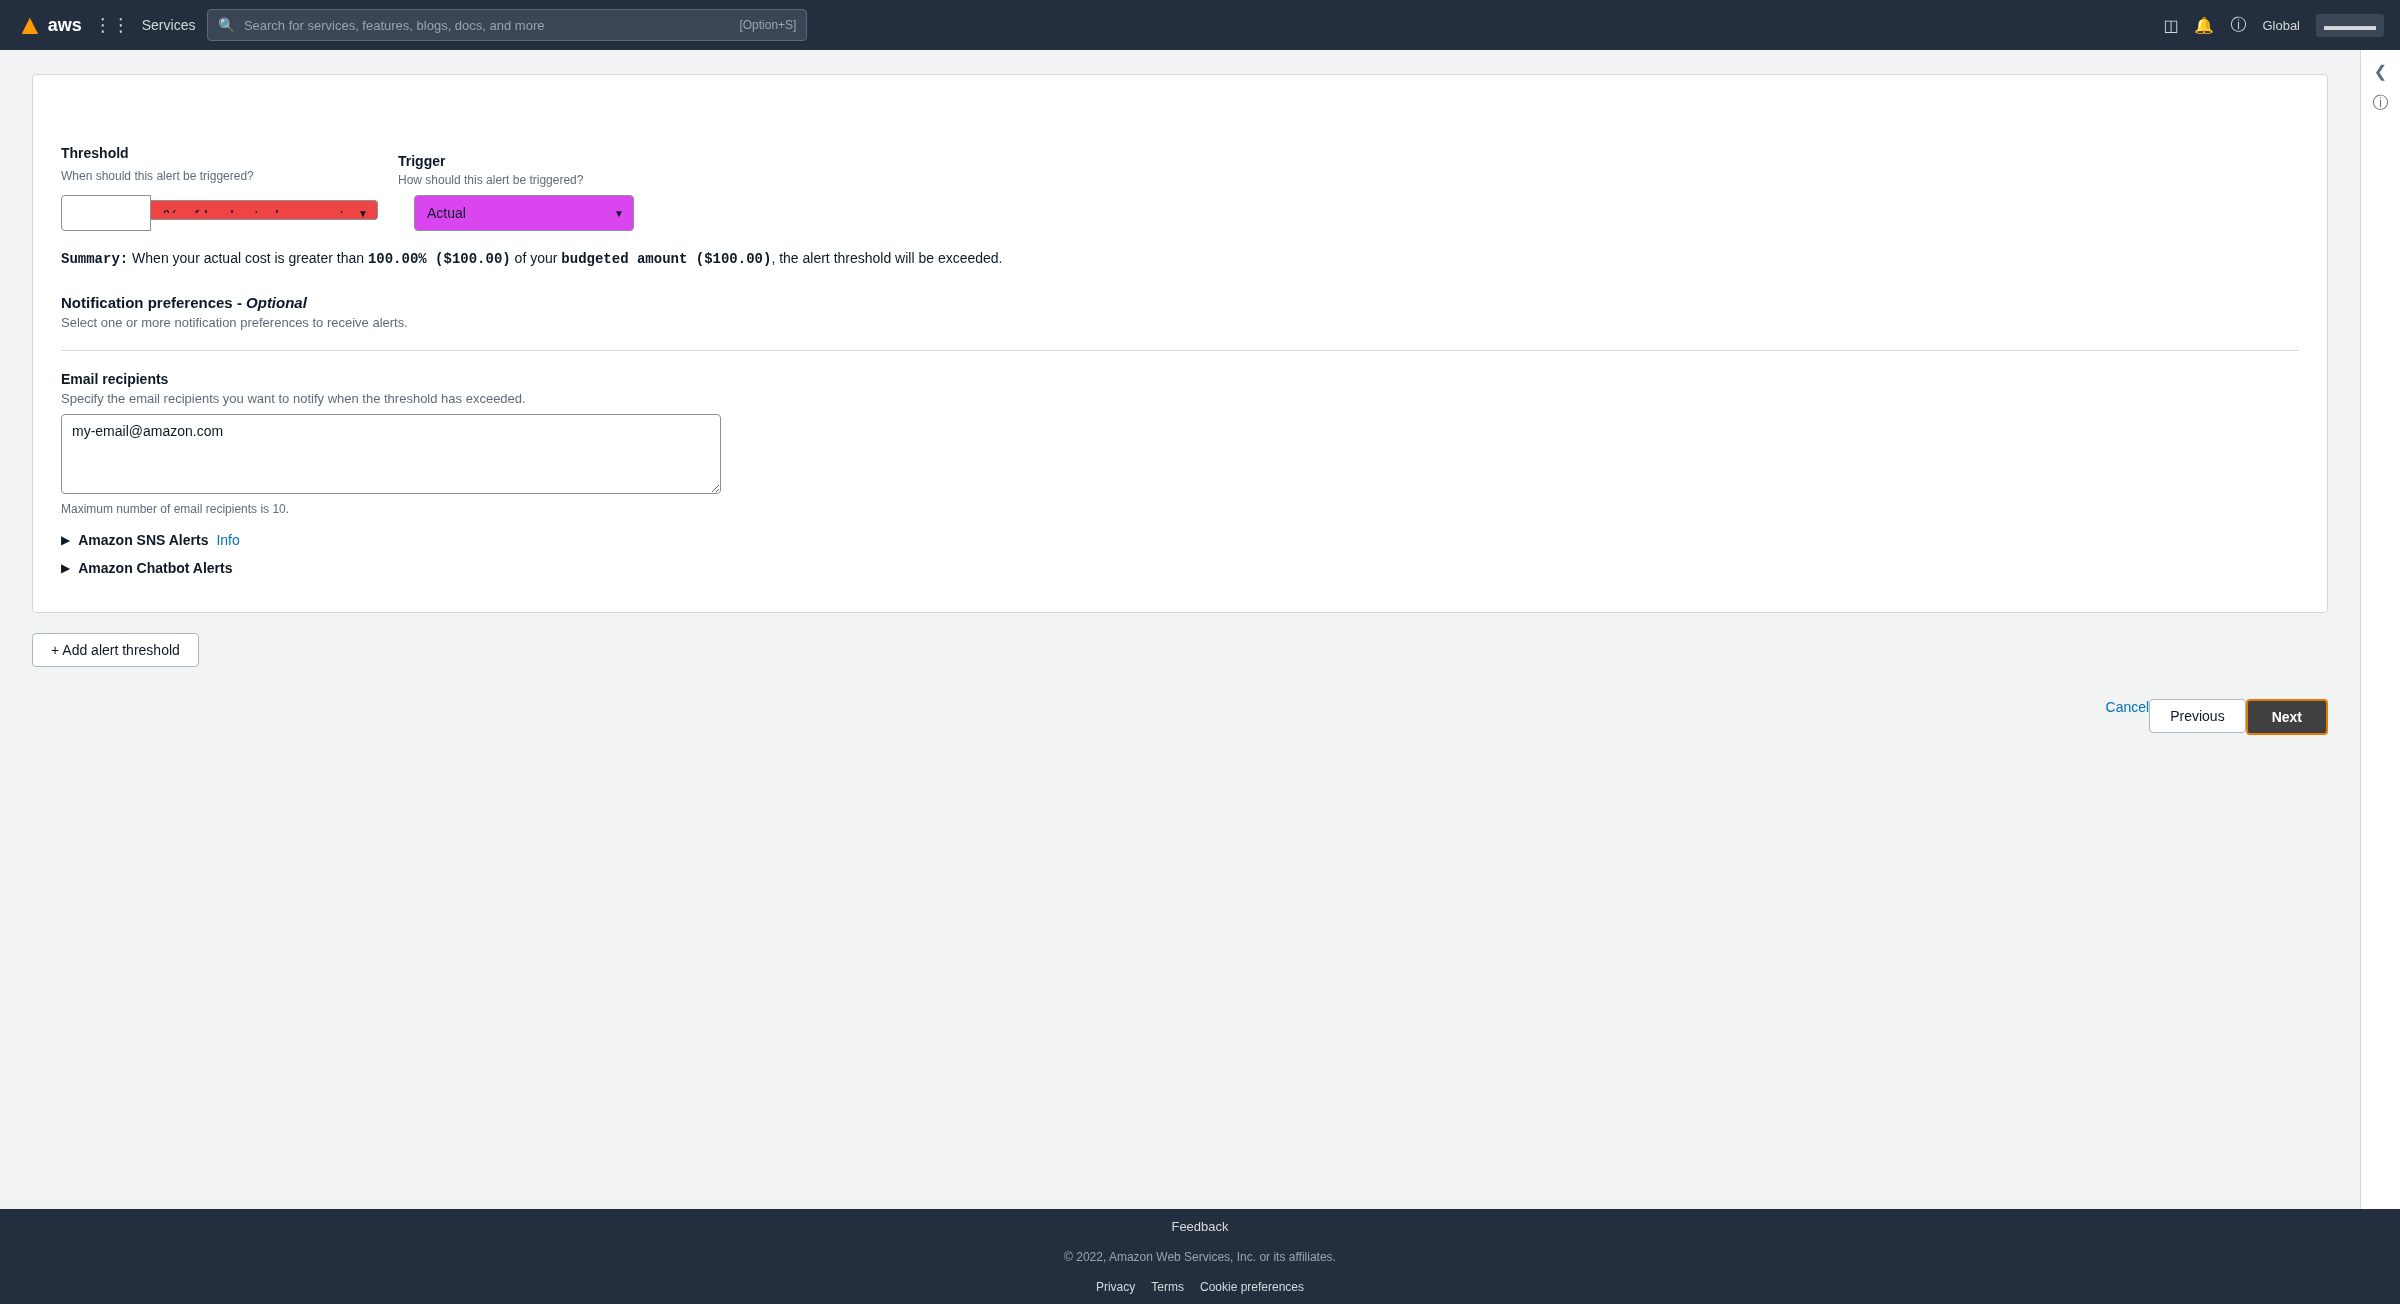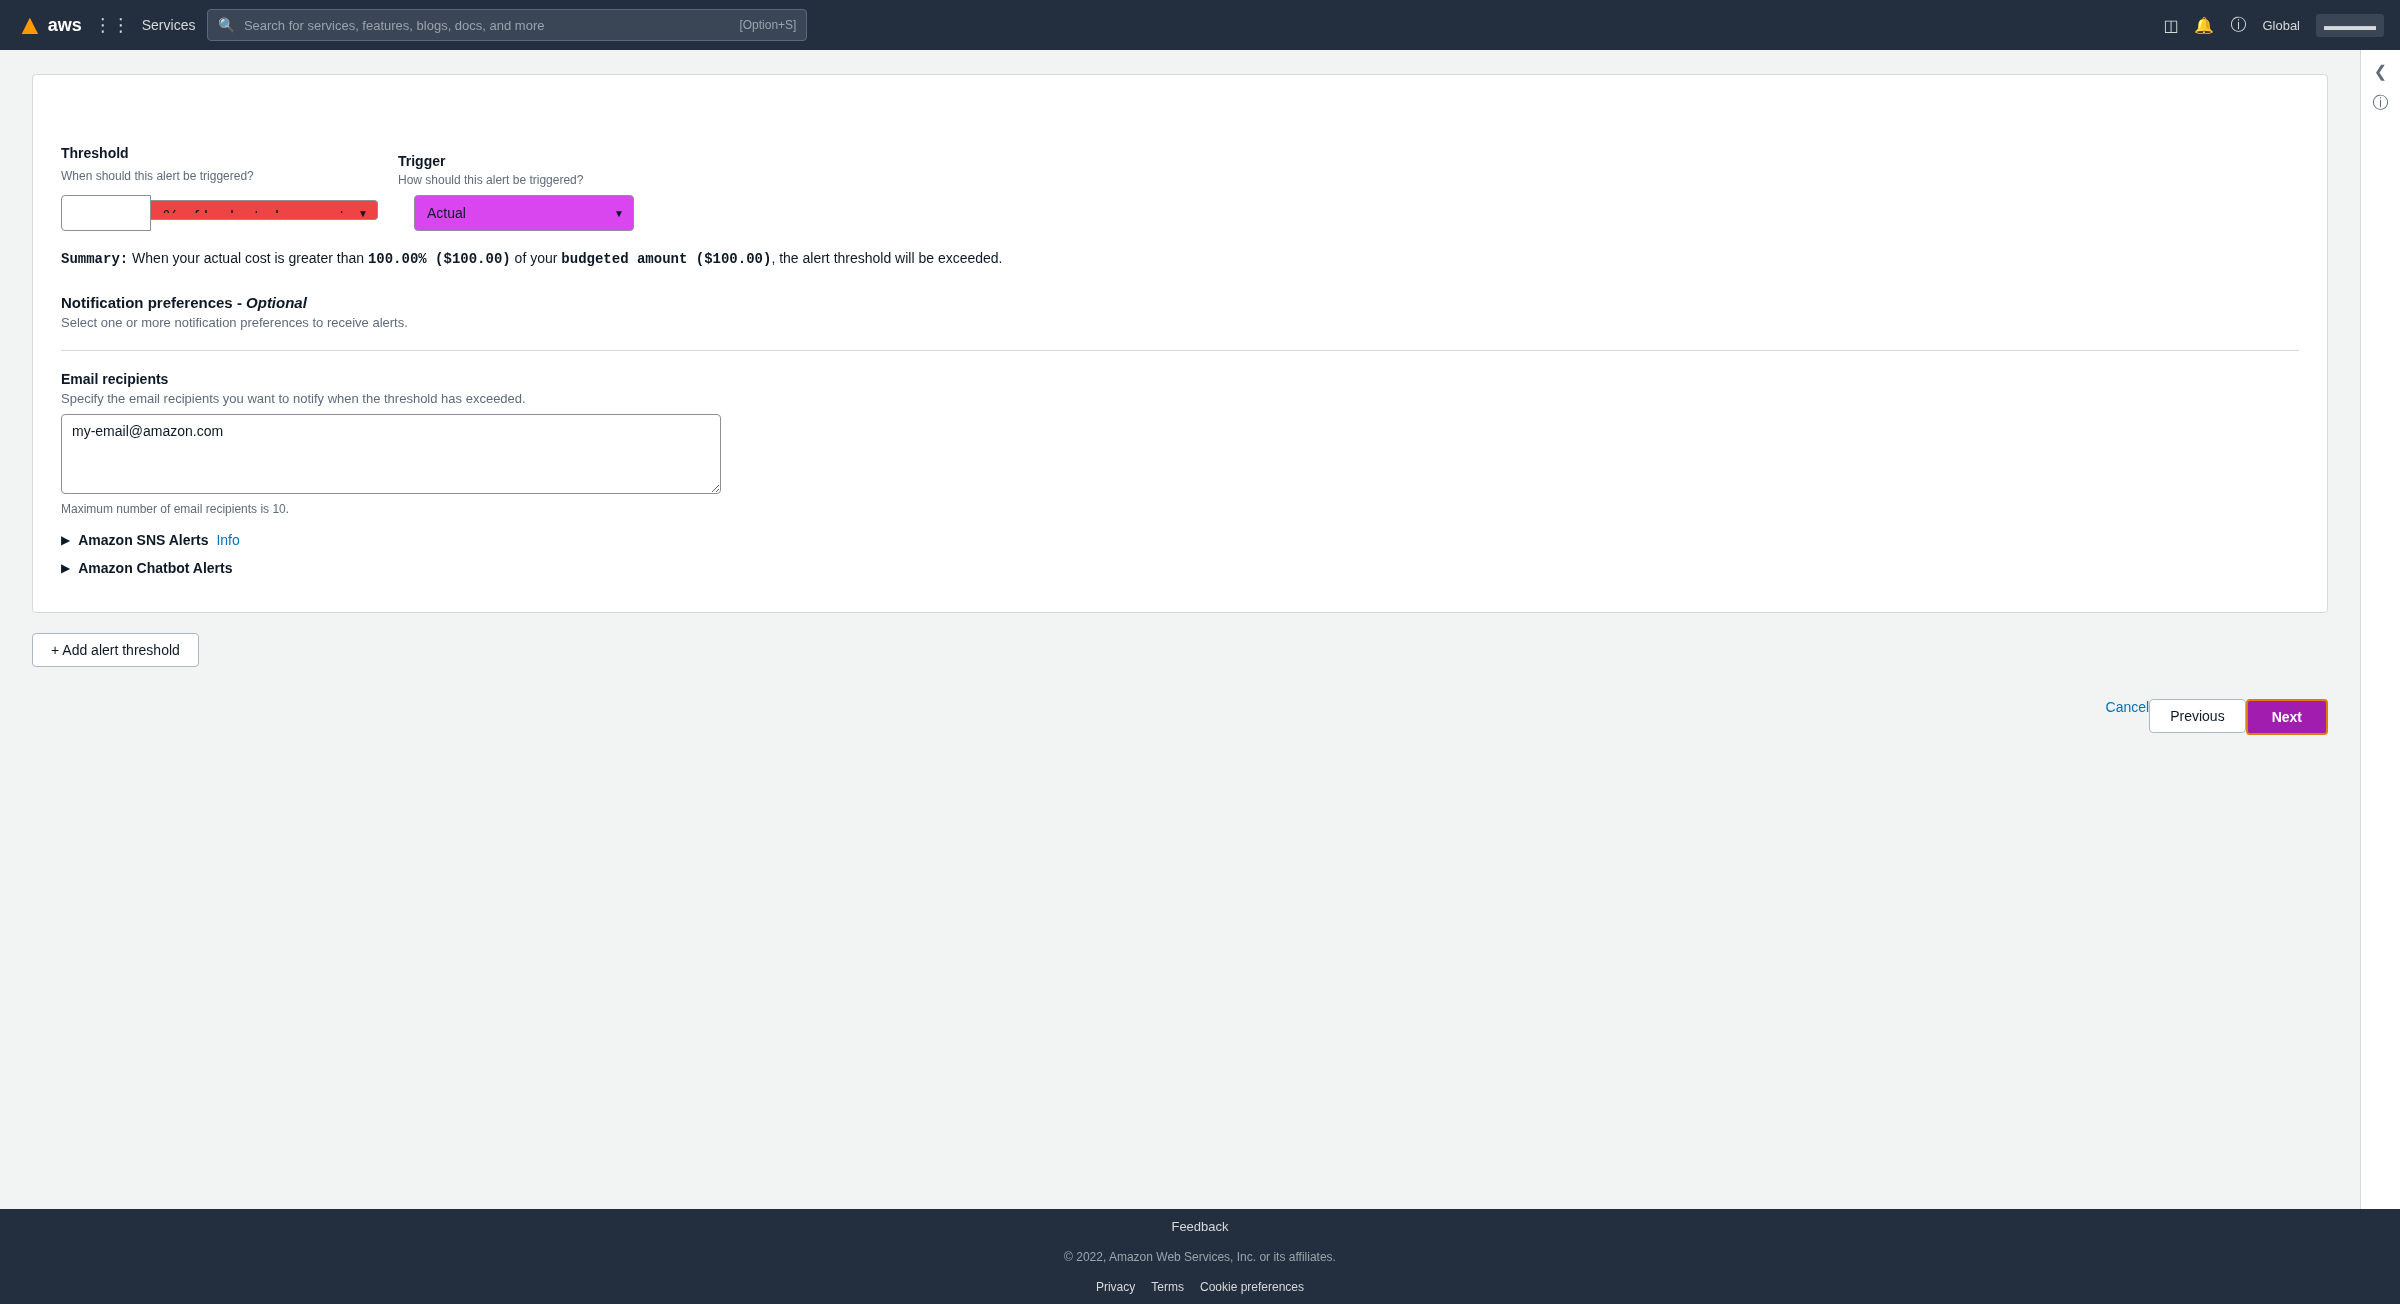--- a/index.html
+++ b/index.html
@@ -329,21 +329,21 @@
       border-radius: 4px;
       background: white;
       padding: 8px 20px;
       font-size: 14px;
       color: #0d1926;
       cursor: pointer;
     }
     .next-btn {
       border: 2px solid #e07b0c;
       border-radius: 4px;
-      background: #a21caf;
+      background: #404040;
       padding: 8px 24px;
       font-size: 14px;
       color: white;
       font-weight: bold;
       cursor: pointer;
     }
 
     
     .footer {
       background: #232f3e;

